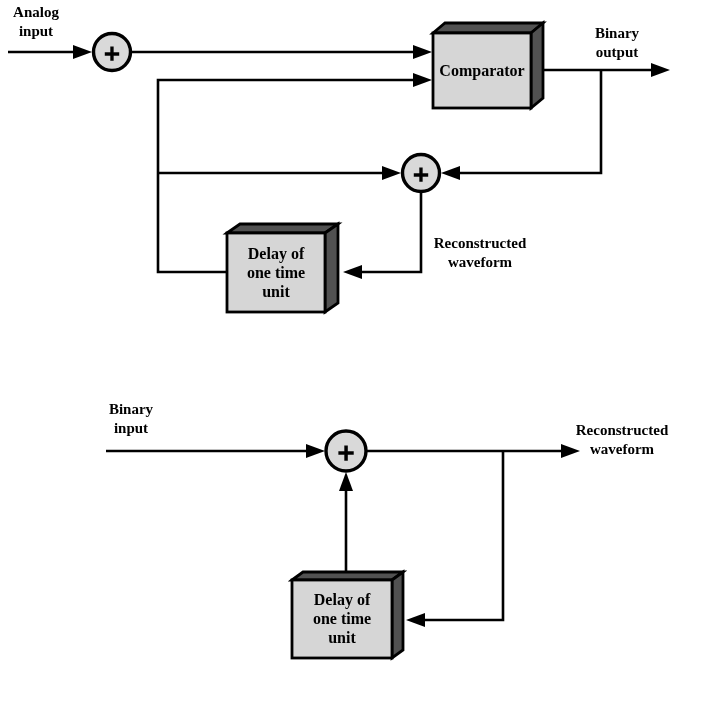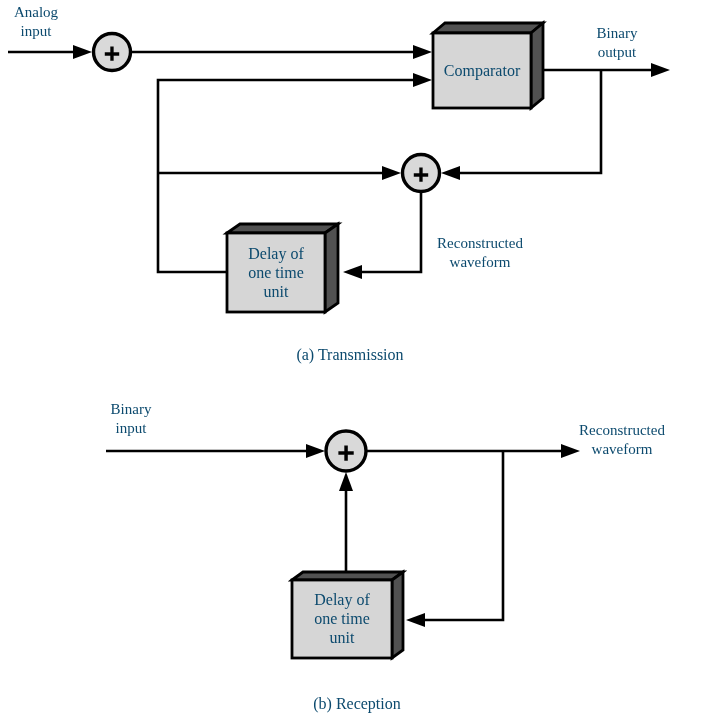--- a/index.html
+++ b/index.html
@@ -45,26 +45,26 @@
     font-family: "Liberation Serif", "DejaVu Serif", serif;
     font-weight: bold;
     fill: #000000;
     stroke: #000000;
     stroke-width: 1.4px;
     text-anchor: middle;
   }
   
   .label {
     position: absolute;
-    font-weight: normal;
+    font-weight: bold;
     font-size: 15px;
     line-height: 19px;
     text-align: center;
     white-space: pre-line;
-    color: #0c4a6e;
+    color: #000000;
   }
   .label.box-label {
     font-size: 16px;
   }
   .label.legend {
     font-size: 15px;
     line-height: 19px;
   }
   .label.caption {
     font-size: 16px;
@@ -149,27 +149,25 @@
   <div class="label box-label" style="left:433px; top:61px; width:98px;">Comparator</div>
 
 
   <div class="label box-label" style="left:227px; top:244px; width:98px;">Delay of
 one time
 unit</div>
 
   <div class="label" style="left:423px; top:234px; width:114px;">Reconstructed
 waveform</div>
 
-  <div class="label caption" style="left:280px; top:345px; width:140px;">(a) Transmission</div>
 
   <div class="label" style="left:100px; top:400px; width:62px;">Binary
 input</div>
 
   <div class="label" style="left:562px; top:421px; width:120px;">Reconstructed
 waveform</div>
 
   <div class="label box-label" style="left:292px; top:590px; width:100px;">Delay of
 one time
 unit</div>
 
-  <div class="label caption" style="left:287px; top:694px; width:140px;">(b) Reception</div>
 
 </div>
 
 </body></html>

